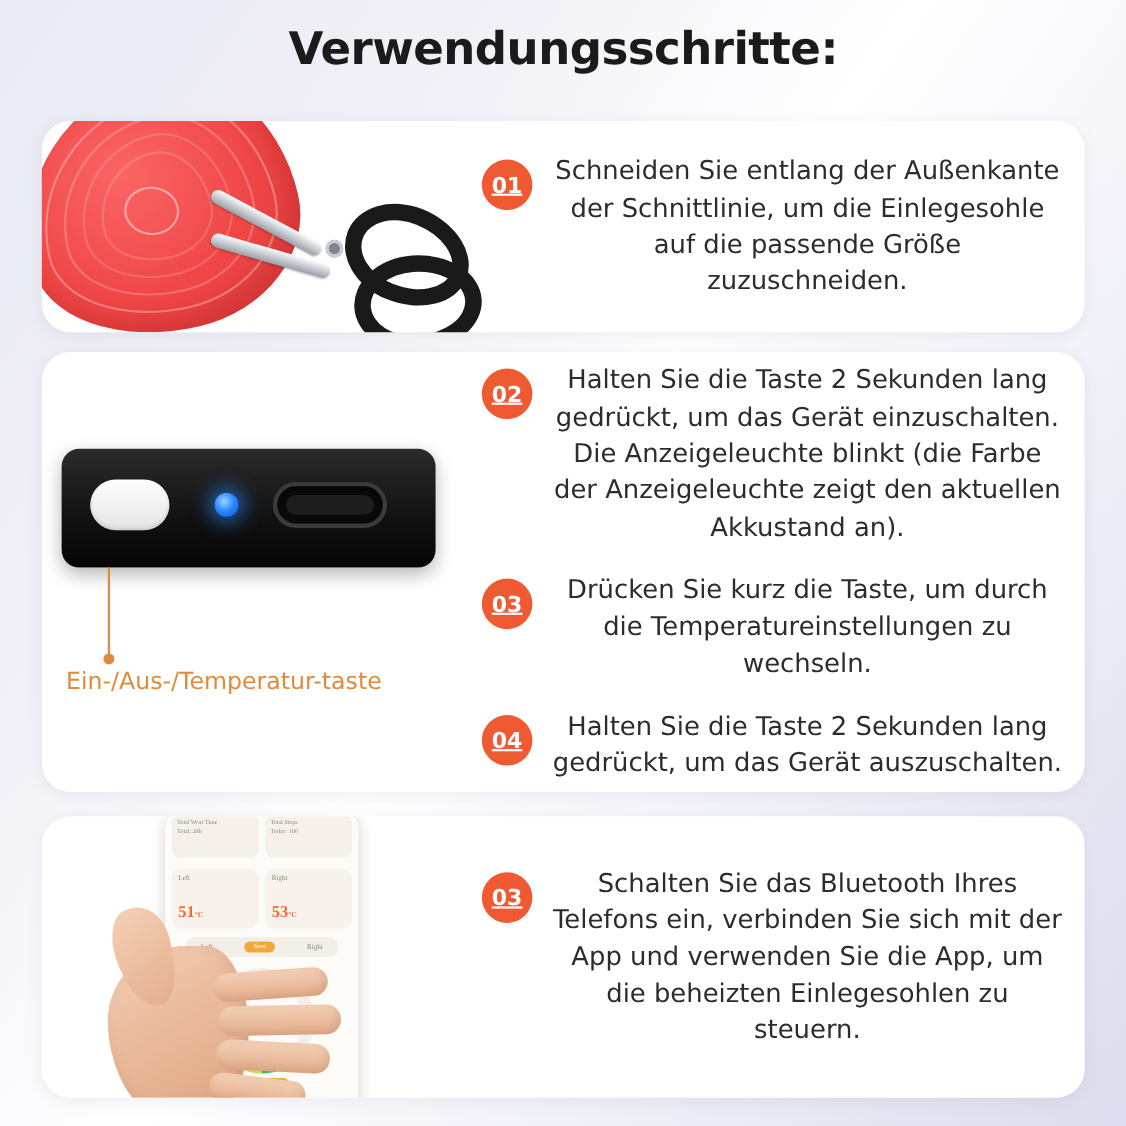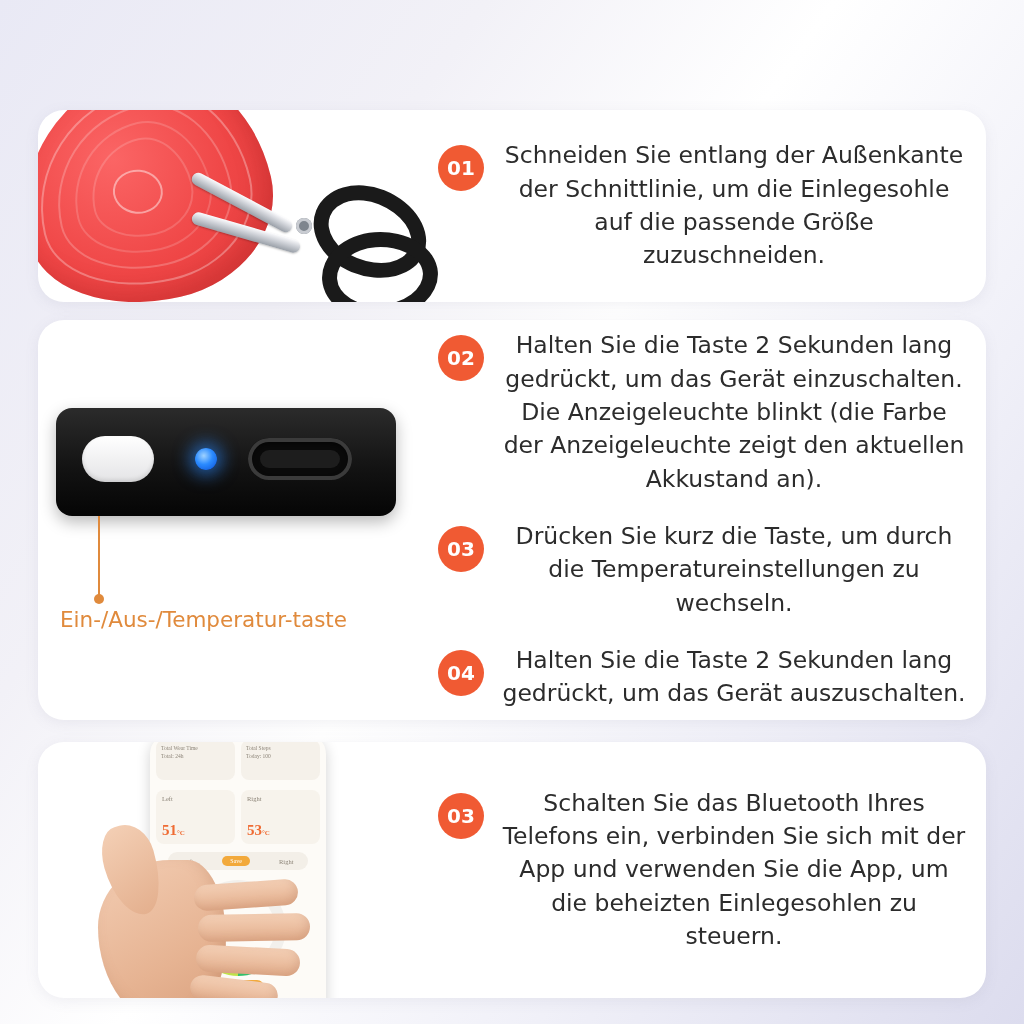--- a/index.html
+++ b/index.html
@@ -69,20 +69,21 @@
     border-radius: 50%;
     background: #f05a33;
     color: #ffffff;
     font-size: 20px;
     font-weight: bold;
     display: flex;
     align-items: center;
     justify-content: center;
     margin-top: 6px;
     font-family: "DejaVu Sans", sans-serif;
+    text-decoration: underline;
   }
   .step-text {
     font-size: 23.5px;
     line-height: 1.42;
     color: #2c2c2c;
     max-width: 520px;
     font-family: "DejaVu Sans", sans-serif;
     text-align: center;
   }
 
@@ -419,20 +420,21 @@
     background: linear-gradient(160deg, #f4d0b6 0%, #e3ae8c 100%);
     border-radius: 40% 50% 46% 54% / 40% 36% 64% 60%;
     transform: rotate(-16deg);
   }
 </style>
 </head>
 <body>
 
 <div class="page">
 
+  <div class="title">Verwendungsschritte:</div>
 
   <div class="card" id="card1">
     <div class="c1-art">
       <div class="insole">
         <div class="insole-line l1"></div>
         <div class="insole-line l2"></div>
         <div class="insole-mark"></div>
       </div>
       <div class="scissors">
         <div class="blade b1"></div>

